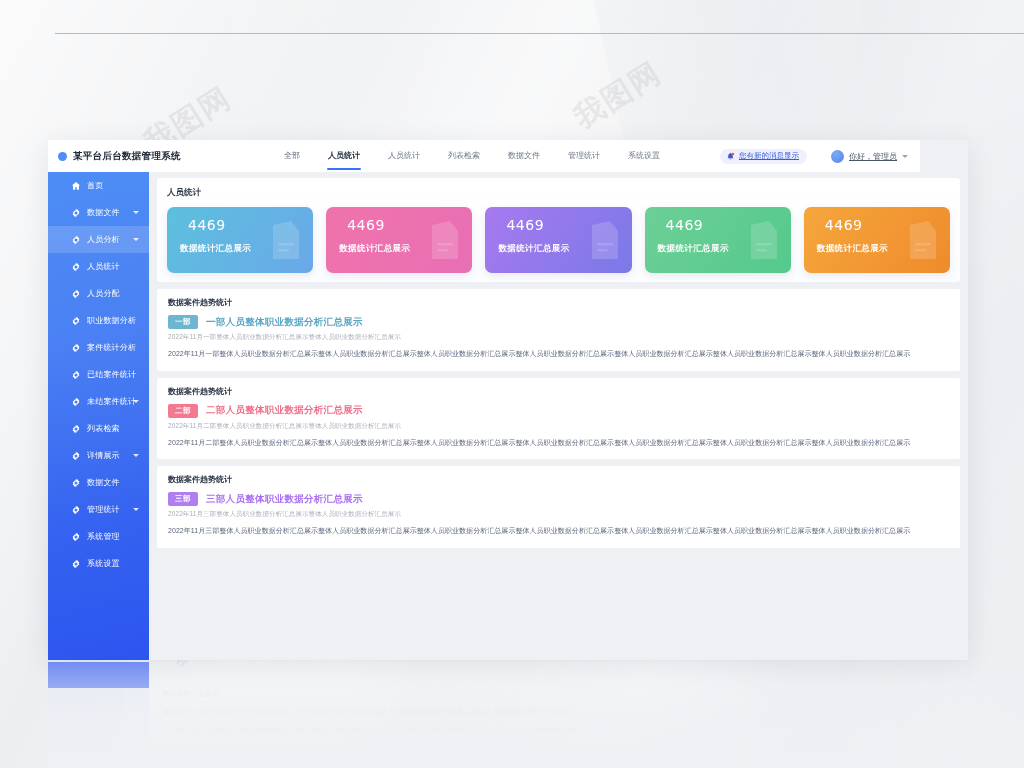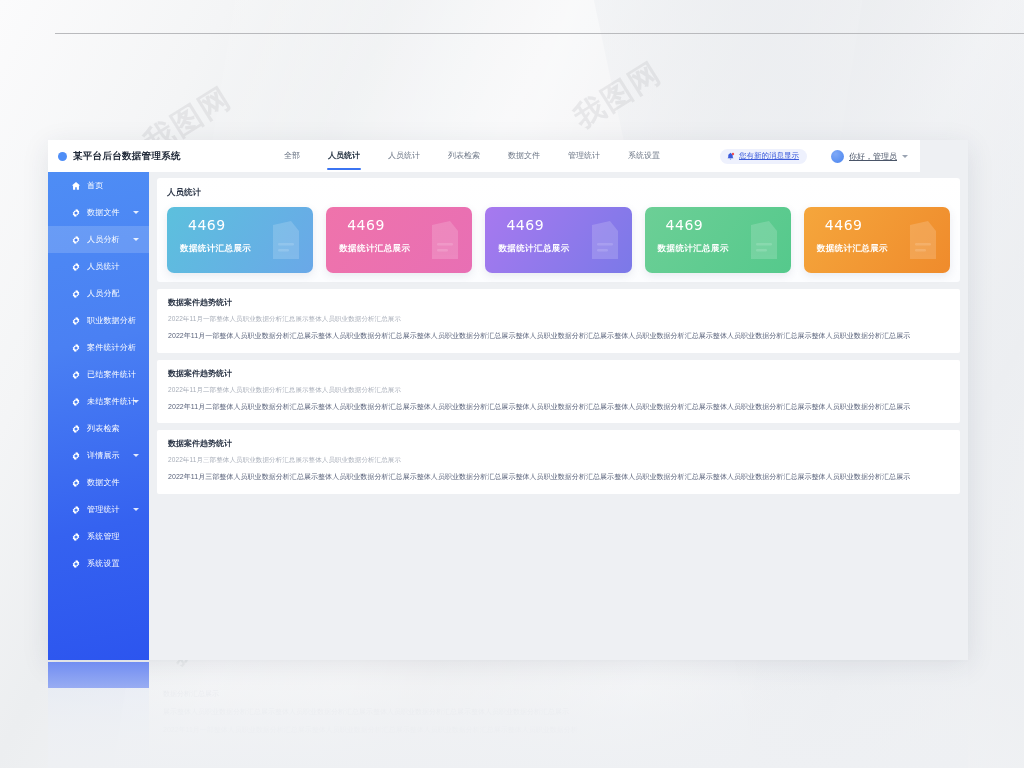--- a/index.html
+++ b/index.html
@@ -659,30 +659,42 @@
               <div class="big">4469</div>
               <div class="sub">数据统计汇总展示</div>
             </div>
           </div>
       </div>
 
       <div class="content-wrap">
         <div id="sections">
             <div class="sec">
               <div class="sec-title">数据案件趋势统计</div>
+              <div class="sec-head-row">
+                <span class="badge" style="background: rgb(108, 183, 207);">一部</span>
+                <span class="sec-head-title" style="color: rgb(90, 166, 196);">一部人员整体职业数据分析汇总展示</span>
+              </div>
               <div class="sec-meta">2022年11月一部整体人员职业数据分析汇总展示整体人员职业数据分析汇总展示</div>
               <div class="sec-body">2022年11月一部整体人员职业数据分析汇总展示整体人员职业数据分析汇总展示整体人员职业数据分析汇总展示整体人员职业数据分析汇总展示整体人员职业数据分析汇总展示整体人员职业数据分析汇总展示整体人员职业数据分析汇总展示</div>
             </div>
             <div class="sec">
               <div class="sec-title">数据案件趋势统计</div>
+              <div class="sec-head-row">
+                <span class="badge" style="background: rgb(242, 121, 143);">二部</span>
+                <span class="sec-head-title" style="color: rgb(239, 111, 138);">二部人员整体职业数据分析汇总展示</span>
+              </div>
               <div class="sec-meta">2022年11月二部整体人员职业数据分析汇总展示整体人员职业数据分析汇总展示</div>
               <div class="sec-body">2022年11月二部整体人员职业数据分析汇总展示整体人员职业数据分析汇总展示整体人员职业数据分析汇总展示整体人员职业数据分析汇总展示整体人员职业数据分析汇总展示整体人员职业数据分析汇总展示整体人员职业数据分析汇总展示</div>
             </div>
             <div class="sec">
               <div class="sec-title">数据案件趋势统计</div>
+              <div class="sec-head-row">
+                <span class="badge" style="background: rgb(176, 126, 240);">三部</span>
+                <span class="sec-head-title" style="color: rgb(169, 111, 240);">三部人员整体职业数据分析汇总展示</span>
+              </div>
               <div class="sec-meta">2022年11月三部整体人员职业数据分析汇总展示整体人员职业数据分析汇总展示</div>
               <div class="sec-body">2022年11月三部整体人员职业数据分析汇总展示整体人员职业数据分析汇总展示整体人员职业数据分析汇总展示整体人员职业数据分析汇总展示整体人员职业数据分析汇总展示整体人员职业数据分析汇总展示整体人员职业数据分析汇总展示</div>
             </div>
           </div>
       </div>
 
     </div>
   </div>
 
   <div class="refl-blue"></div>

